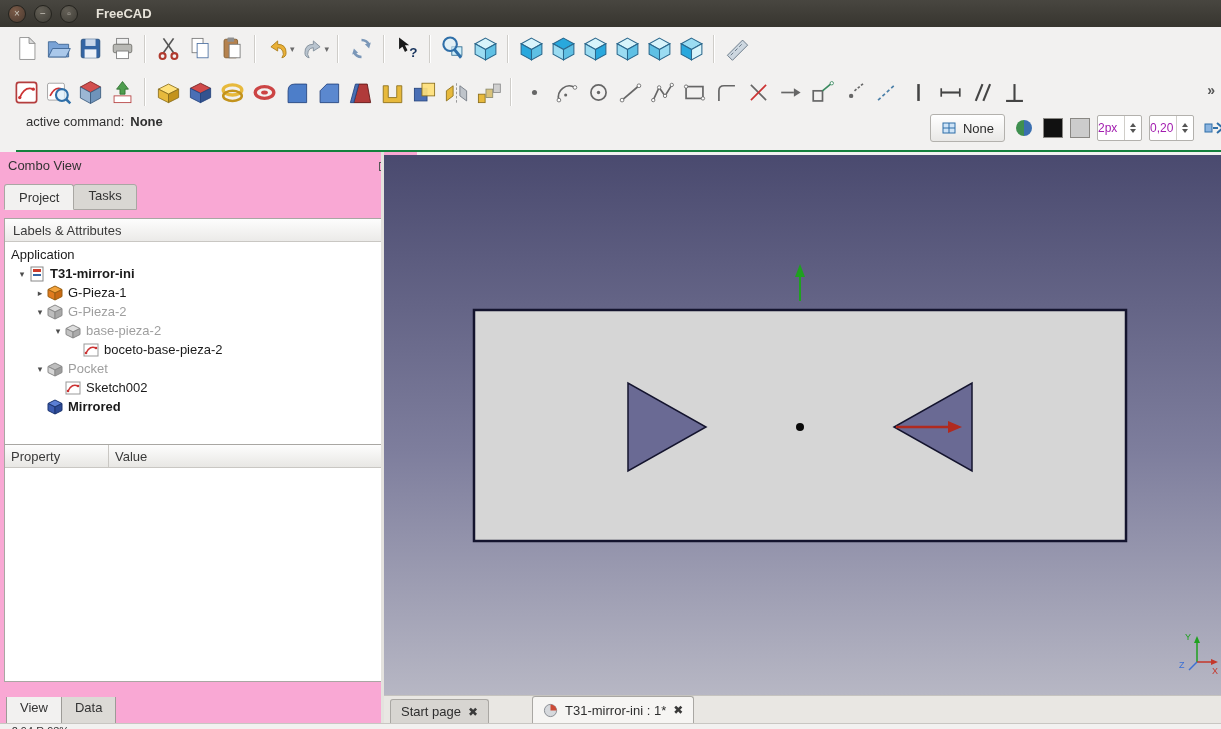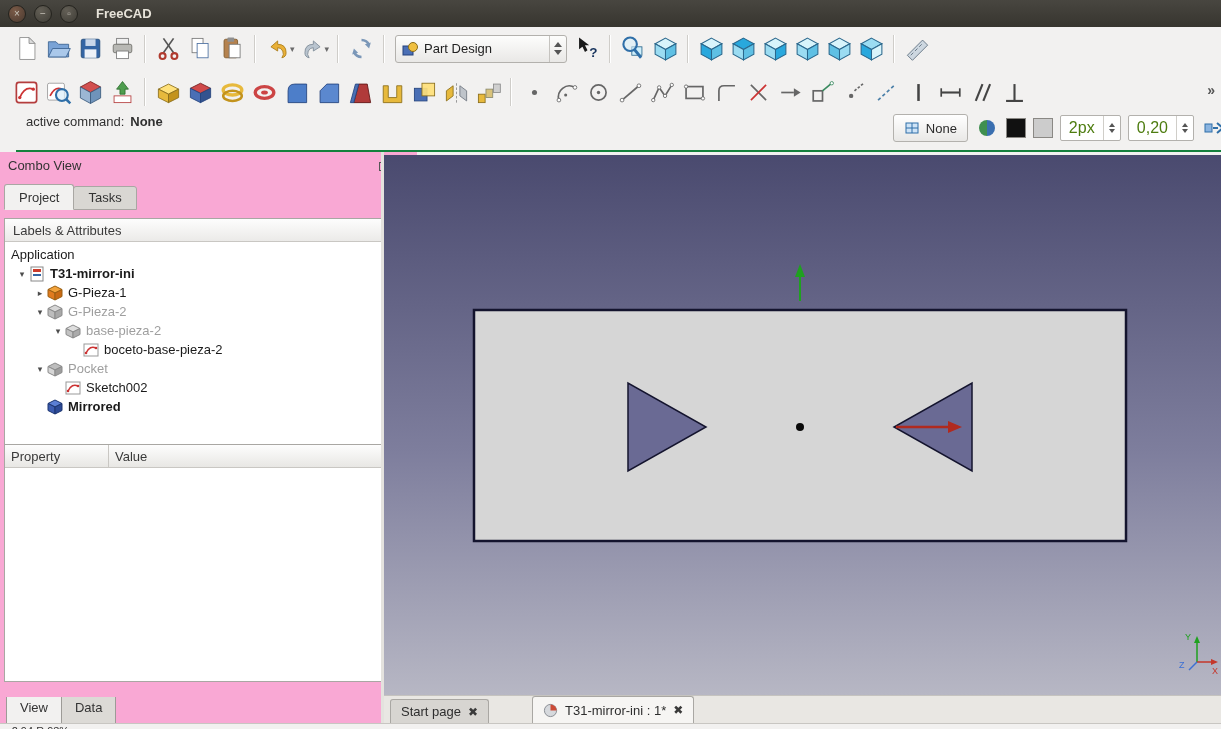--- a/index.html
+++ b/index.html
@@ -34,31 +34,31 @@
 
   
   .cmdbar{position:absolute;left:16px;top:114px;width:100%;height:38px;border-bottom:2px solid #15803d;
           display:flex;align-items:flex-start;padding:0 10px;box-sizing:border-box;}
   .cmdtext{color:#303030;}
   .tray{margin-left:auto;display:flex;align-items:center;gap:7px;}
   .planebtn{display:flex;align-items:center;gap:6px;height:26px;padding:0 10px;border:1px solid #b3b1ad;
             border-radius:3px;background:linear-gradient(#ffffff,#e9e8e6);}
   .swatch{width:20px;height:20px;border:1px solid #8a8884;box-sizing:border-box;}
   .spin{display:flex;align-items:center;height:24px;border:1px solid #b3b1ad;background:#fff;border-radius:2px;}
-  .spin .val{padding:0 8px;min-width:26px;font-size:16px;color:#4d7c0f;}
+  .spin .val{padding:0 0;min-width:26px;font-size:12px;color:#a21caf;}
   .spin .updown{border-left:1px solid #d0cec9;gap:2px;}
   .spin .tri-up{border-left-width:3.5px;border-right-width:3.5px;border-bottom-width:4px;}
   .spin .tri-dn{border-left-width:3.5px;border-right-width:3.5px;border-top-width:4px;}
 
   
   .panel{position:absolute;left:0;top:152px;width:417px;height:571px;background:#f9a8d4;}
   .panel-title{position:absolute;left:8px;top:6px;color:#333;}
   .panel-btn{position:absolute;top:7px;width:14px;height:14px;display:flex;align-items:center;justify-content:center;color:#555;font-size:11px;}
   .sqicon{width:8px;height:7px;border:1px solid #555;}
-  .ptabs{position:absolute;left:4px;top:32px;height:26px;display:flex;align-items:flex-end;}
+  .ptabs{position:absolute;left:4px;top:32px;height:26px;display:flex;}
   .ptab{border:1px solid #a9a7a3;padding:3px 14px 4px;background:#d9d7d3;color:#333;border-radius:3px 3px 0 0;margin-right:-1px;}
   .ptab.active{background:#f2f1f0;position:relative;padding-top:5px;border-bottom:1px solid #f2f1f0;}
   .treebox{position:absolute;left:4px;right:5px;top:66px;height:234px;border:1px solid #a9a7a3;background:#fff;box-sizing:border-box;overflow:hidden;}
   .treehdr{height:22px;background:linear-gradient(#fdfdfd,#ebeae8);border-bottom:1px solid #c9c7c3;
            display:flex;align-items:center;padding-left:8px;color:#3a3a3a;}
   .trow{display:flex;align-items:center;height:19px;white-space:nowrap;}
   .trow .exp{width:14px;text-align:center;font-size:9px;color:#4d4d4d;flex:none;}
   .trow .ticon{width:16px;height:16px;flex:none;margin-right:5px;}
   .trow .tlabel{color:#1a1a1a;}
   .trow.gray .tlabel{color:#9e9e9e;}
@@ -169,31 +169,20 @@
     <div class="tsep"></div>
     <div class="tbtn">
         <svg class="ic" viewBox="0 0 32 32">
           <path d="M16 6 a10 10 0 0 1 9 6" fill="none" stroke="#7b97b8" stroke-width="3"></path>
           <polygon points="27,9 25,16 20,11" fill="#7b97b8"></polygon>
           <path d="M16 26 a10 10 0 0 1 -9 -6" fill="none" stroke="#7b97b8" stroke-width="3"></path>
           <polygon points="5,23 7,16 12,21" fill="#7b97b8"></polygon>
         </svg>
       </div>
     <div class="tsep"></div>
-    <div class="combo">
-      <svg width="18" height="18" viewBox="0 0 18 18">
-          <rect x="2" y="6" width="10" height="9" fill="#4a6fb5" stroke="#24437c"></rect>
-          <circle cx="12" cy="7" r="4.5" fill="#f0c040" stroke="#8a6d1a"></circle>
-        </svg>
-      <span class="lbl">Part Design</span>
-      <div class="updown">
-          <div class="tri-up"></div>
-          <div class="tri-dn"></div>
-        </div>
-    </div>
     <div class="tbtn">
         <svg class="ic" viewBox="0 0 32 32">
           <polygon points="6,3 6,17 10,14 13,20 16,18 13,12 18,12" fill="#1a1a1a"></polygon>
           <text x="18" y="26" font-size="16" font-weight="bold" fill="#16325c">?</text>
         </svg>
       </div>
     <div class="tsep"></div>
     <div class="tbtn">
         <svg class="ic" viewBox="0 0 32 32">
           <rect x="14" y="14" width="12" height="10" fill="#cfeffb" stroke="#2a678c"></rect>

